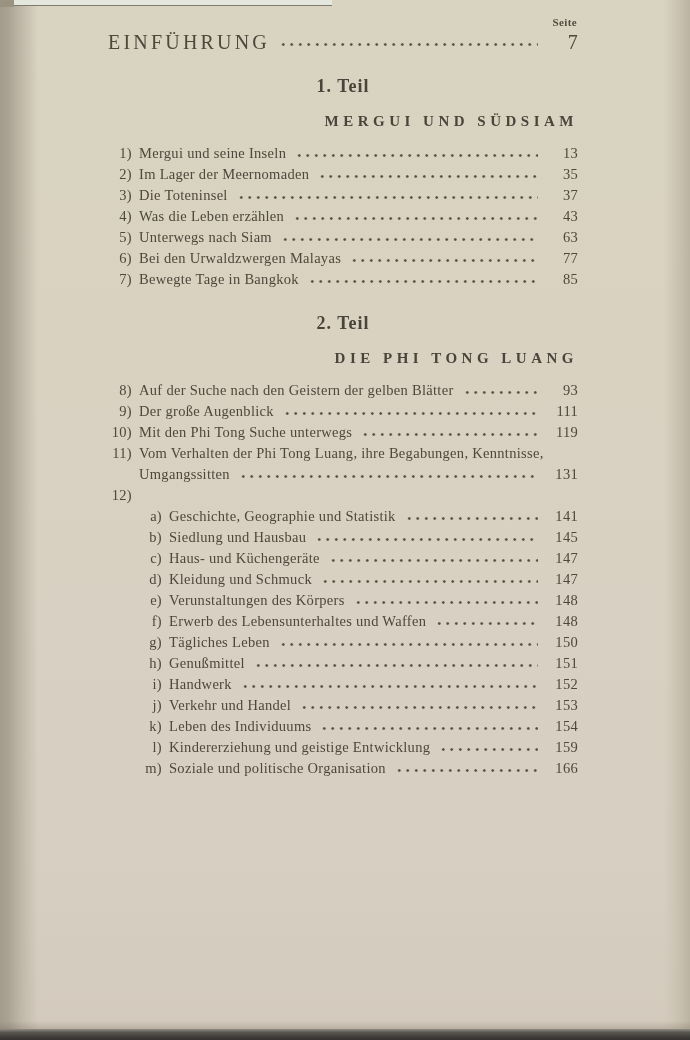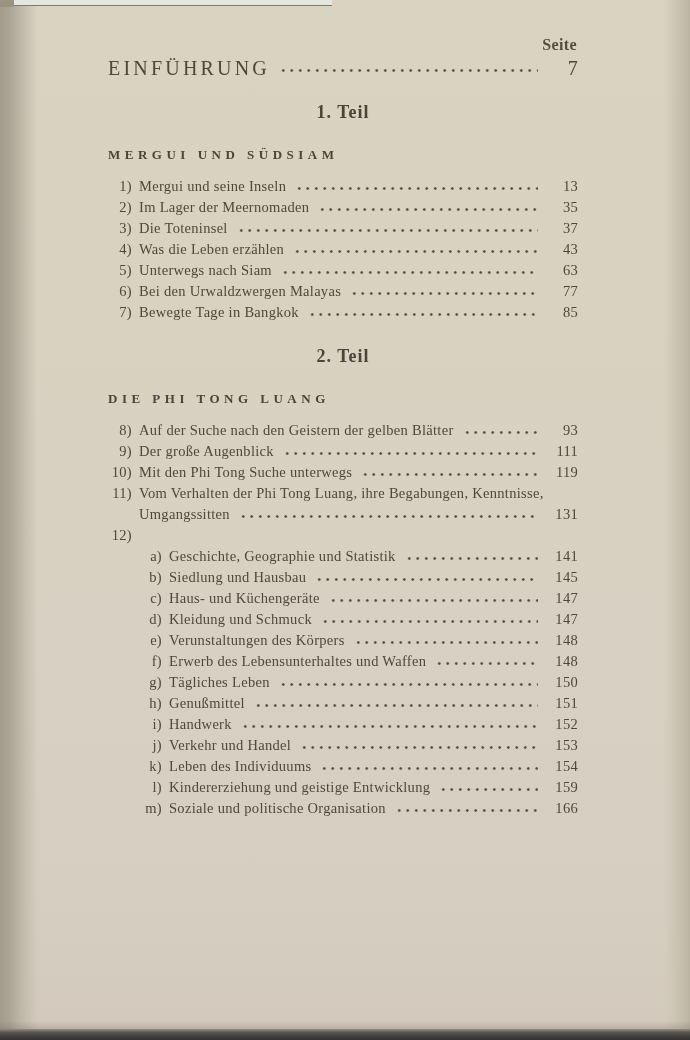--- a/index.html
+++ b/index.html
@@ -38,22 +38,22 @@
   .content {
     position:absolute; left:108px; right:112px; top:0;
     color:#4e473b;
   }
   .doc-title {
     margin:150px 0 0 0; text-align:center;
     font-size:20px; font-weight:bold; letter-spacing:5.5px;
     color:#4a443a;
   }
   .seite-label {
-    margin-top:36px; text-align:right;
-    font-size:16px; font-weight:bold; letter-spacing:0.4px; color:#544d40;
+    margin-top:16px; text-align:right;
+    font-size:11px; font-weight:bold; letter-spacing:0.4px; color:#544d40;
     padding-right:1px;
   }
   .row {
     display:flex; align-items:flex-end; height:21px;
     font-size:14.5px; letter-spacing:0.3px; line-height:21px;
     white-space:nowrap;
   }
   .intro-row { margin-top:4px; font-size:20px; }
   .intro-label { letter-spacing:3.2px; }
   .num { flex:0 0 24px; text-align:right; margin-right:7px; }
@@ -63,22 +63,22 @@
     background-image:radial-gradient(circle, #5a5244 1.15px, rgba(0,0,0,0) 1.5px);
     background-size:8.5px 5px; background-repeat:repeat-x; background-position:left bottom;
   }
   .pagecol { flex:0 0 30px; text-align:right; }
   .spacer { flex:1 1 auto; }
   .part-title {
     margin-top:23px; text-align:center;
     font-size:18px; font-weight:bold; letter-spacing:1px; color:#4b443a;
   }
   .part-subtitle {
-    margin-top:24px; text-align:left;
-    font-size:13px; font-weight:bold; letter-spacing:4.5px; color:#4b443a;
+    margin-top:16px; text-align:right;
+    font-size:15px; font-weight:bold; letter-spacing:4.5px; color:#4b443a;
   }
   .part-entries { margin-top:13px; }
 </style>
 </head>
 <body>
 
 <div class="page-surface">
   <div class="content">
     <div class="seite-label">Seite</div>
 

